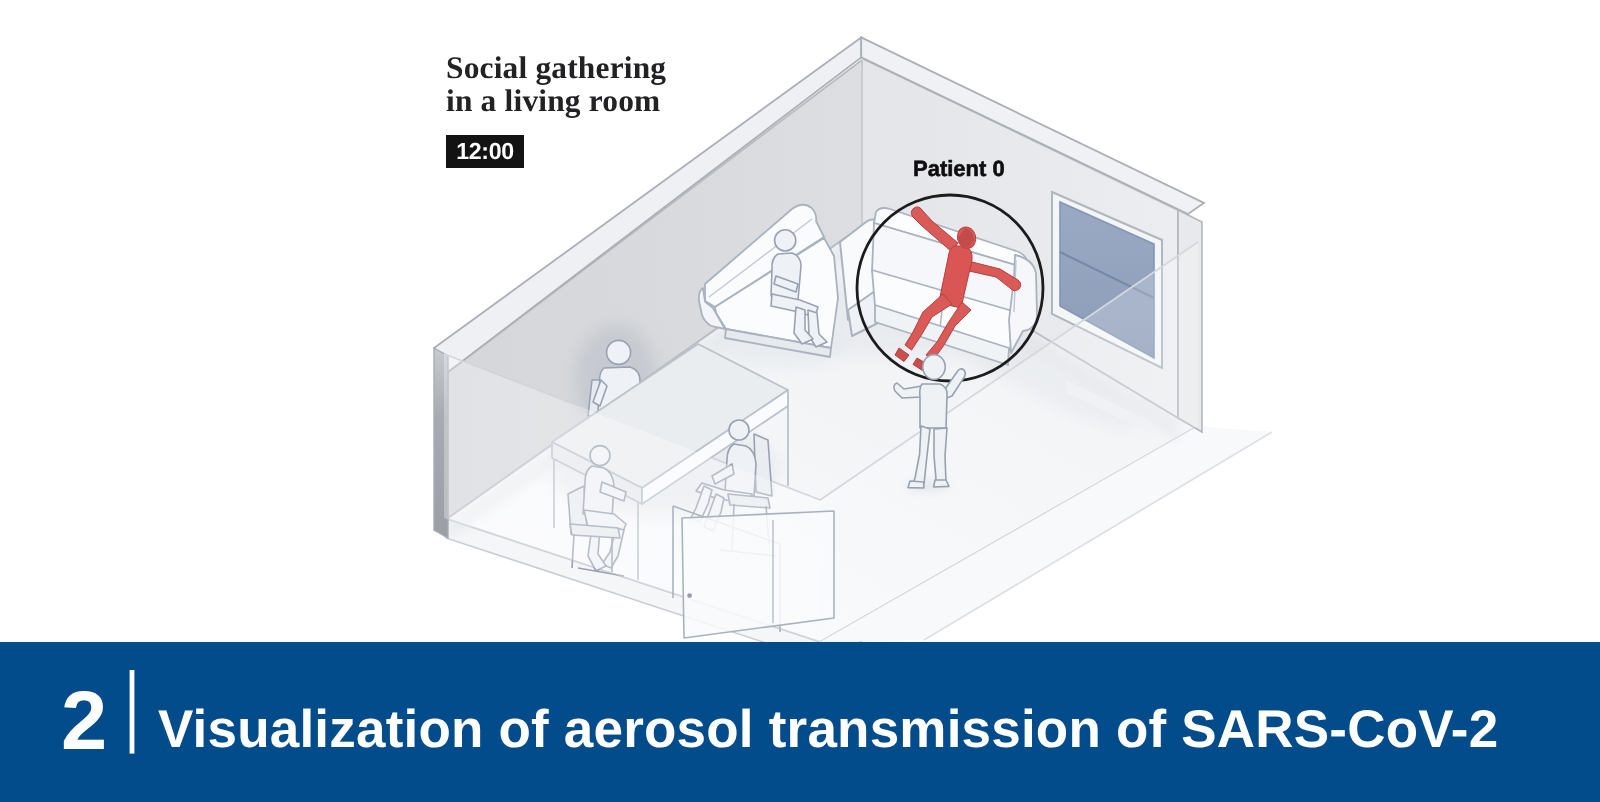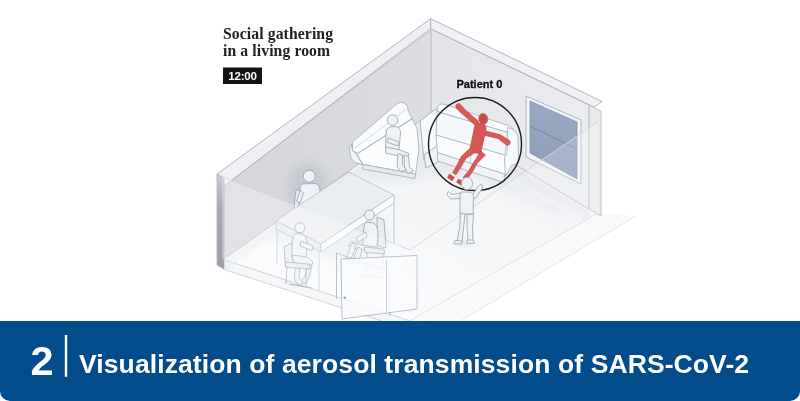--- a/index.html
+++ b/index.html
@@ -1,16 +1,16 @@
 <!DOCTYPE html>
 <html><head>
 <meta charset="utf-8">
 <style>
   html,body{margin:0;padding:0;background:#fff;}
-  .stage{position:relative;width:800px;height:401px;overflow:hidden;background:#fff;border-radius:10px;}
+  .stage{position:relative;width:800px;height:401px;overflow:hidden;background:#fff;}
   svg{display:block;}
 </style>
 </head>
 <body>
 <div class="stage">
 <svg width="800" height="401" viewBox="0 0 800 401">
   <defs>
     <linearGradient id="lwall" x1="0" y1="0" x2="1" y2="0">
       <stop offset="0" stop-color="#d4d6da"></stop>
       <stop offset="0.55" stop-color="#d8dadd"></stop>

